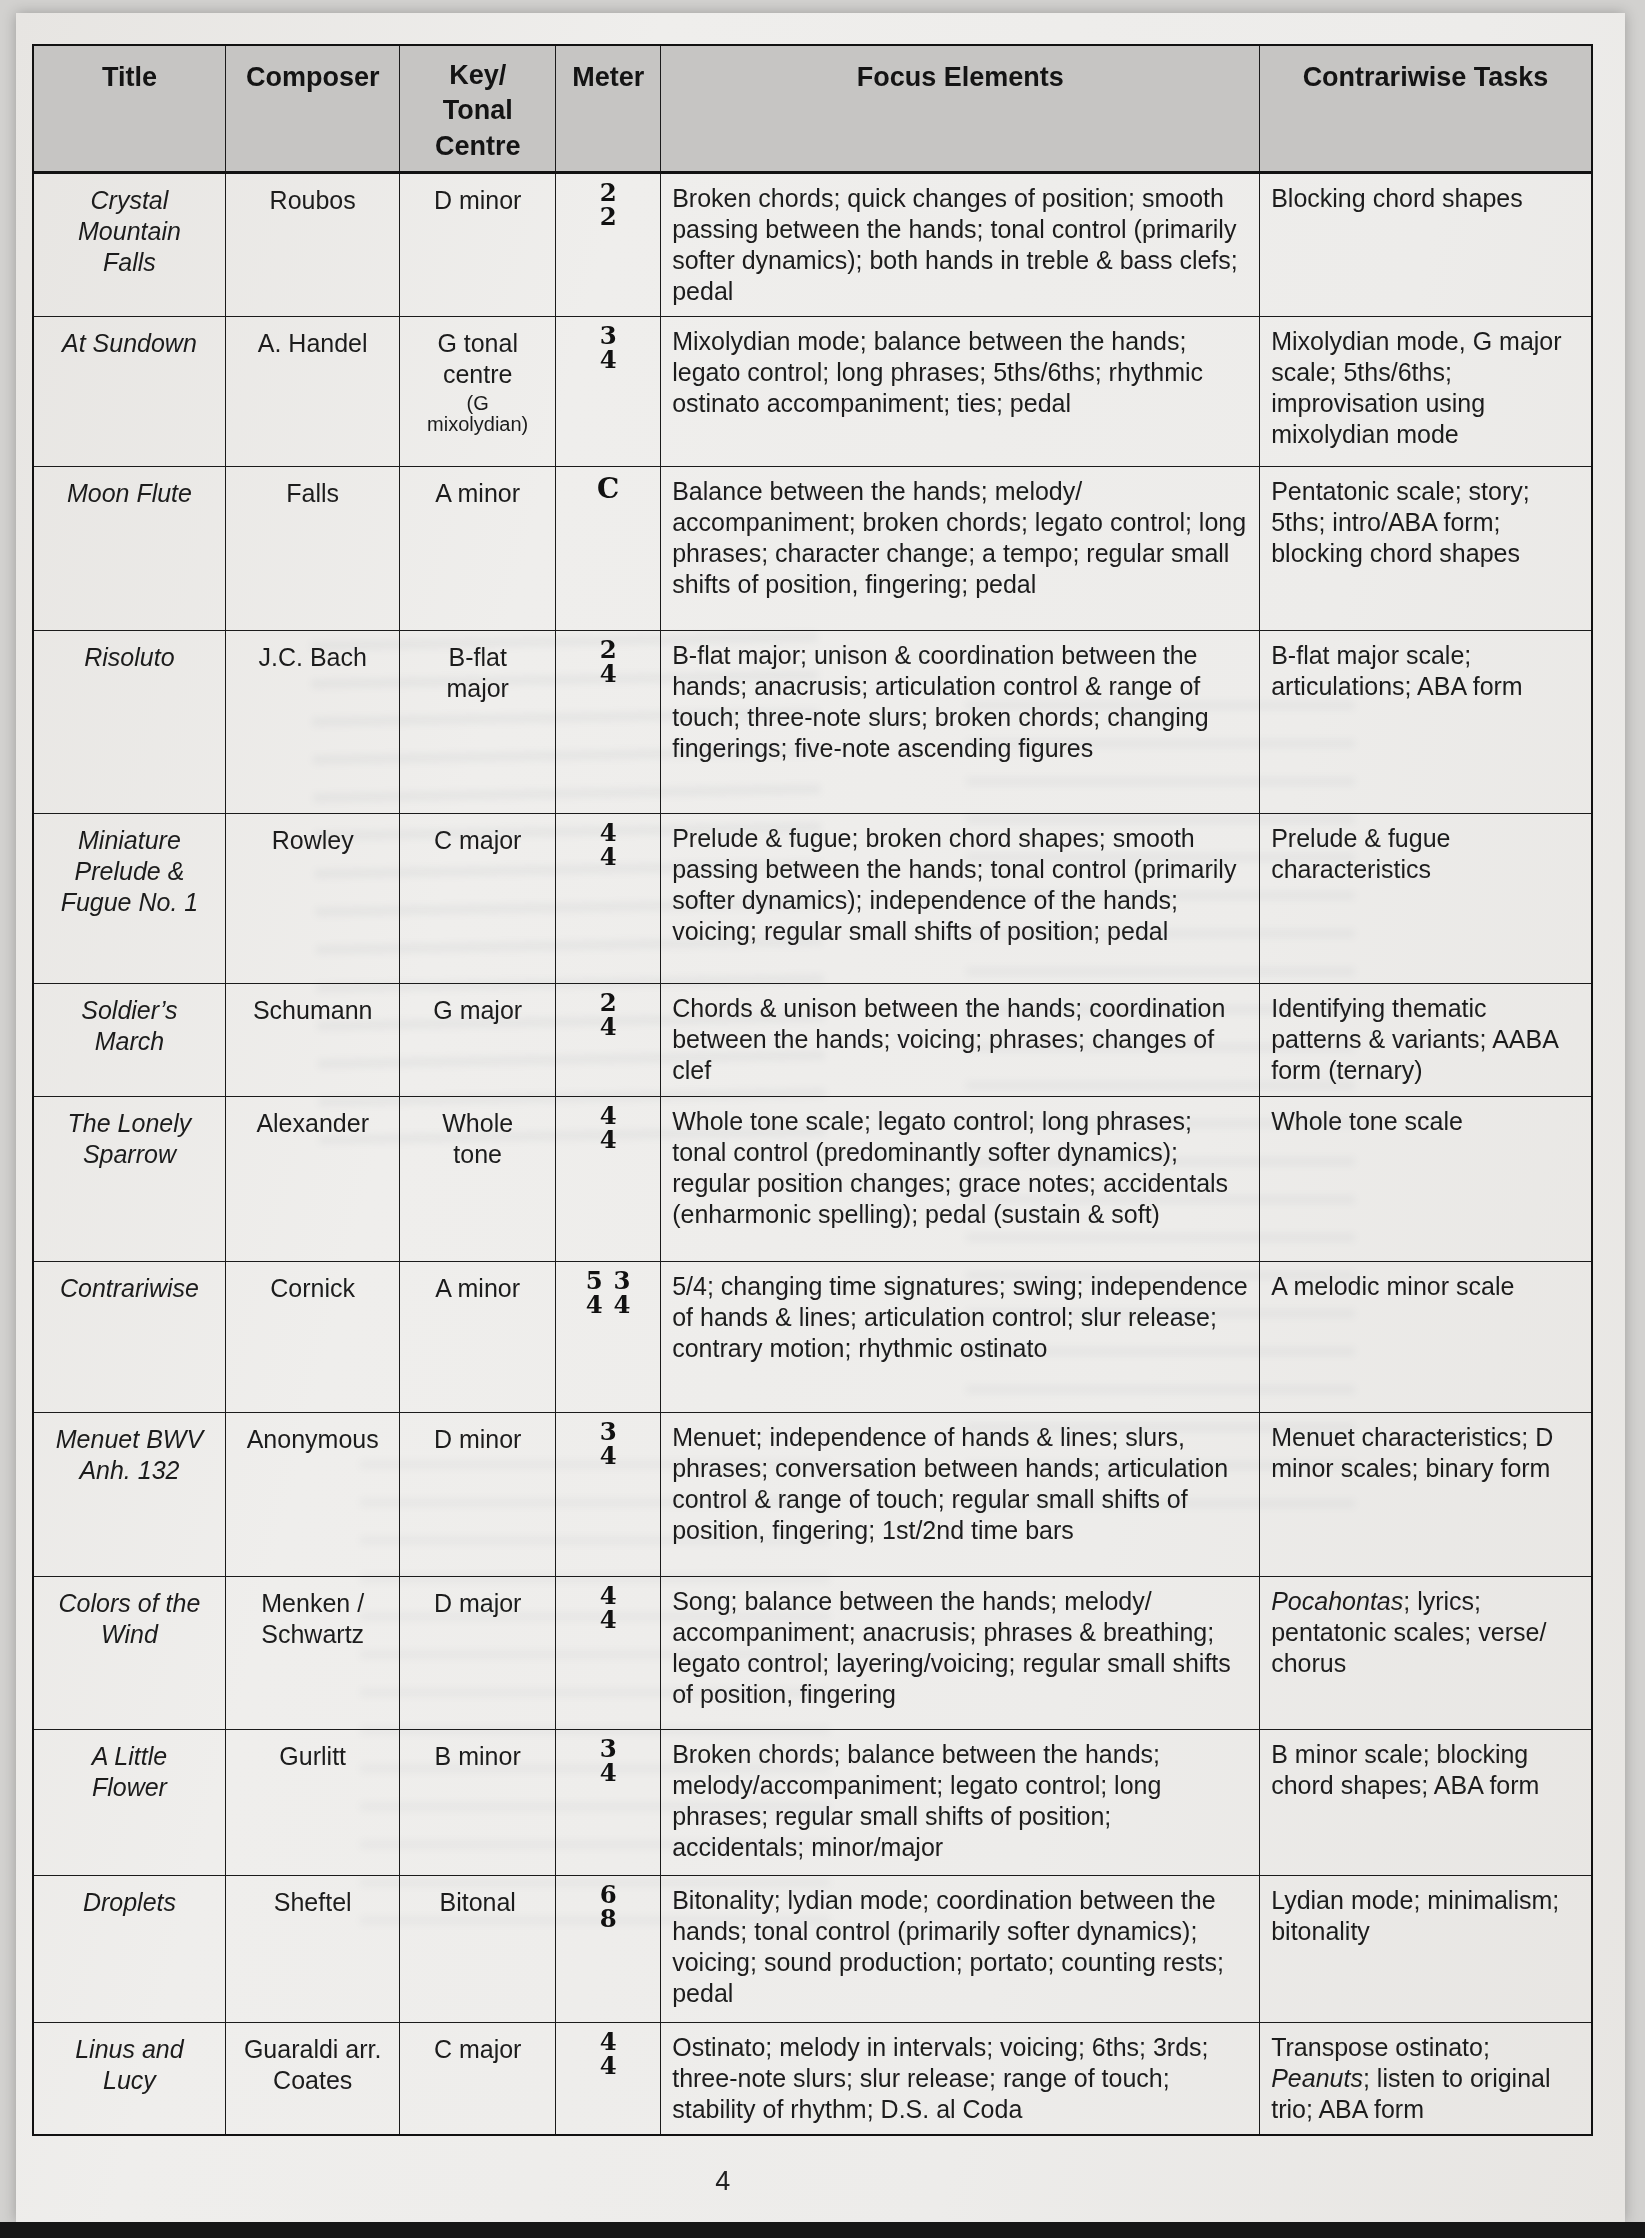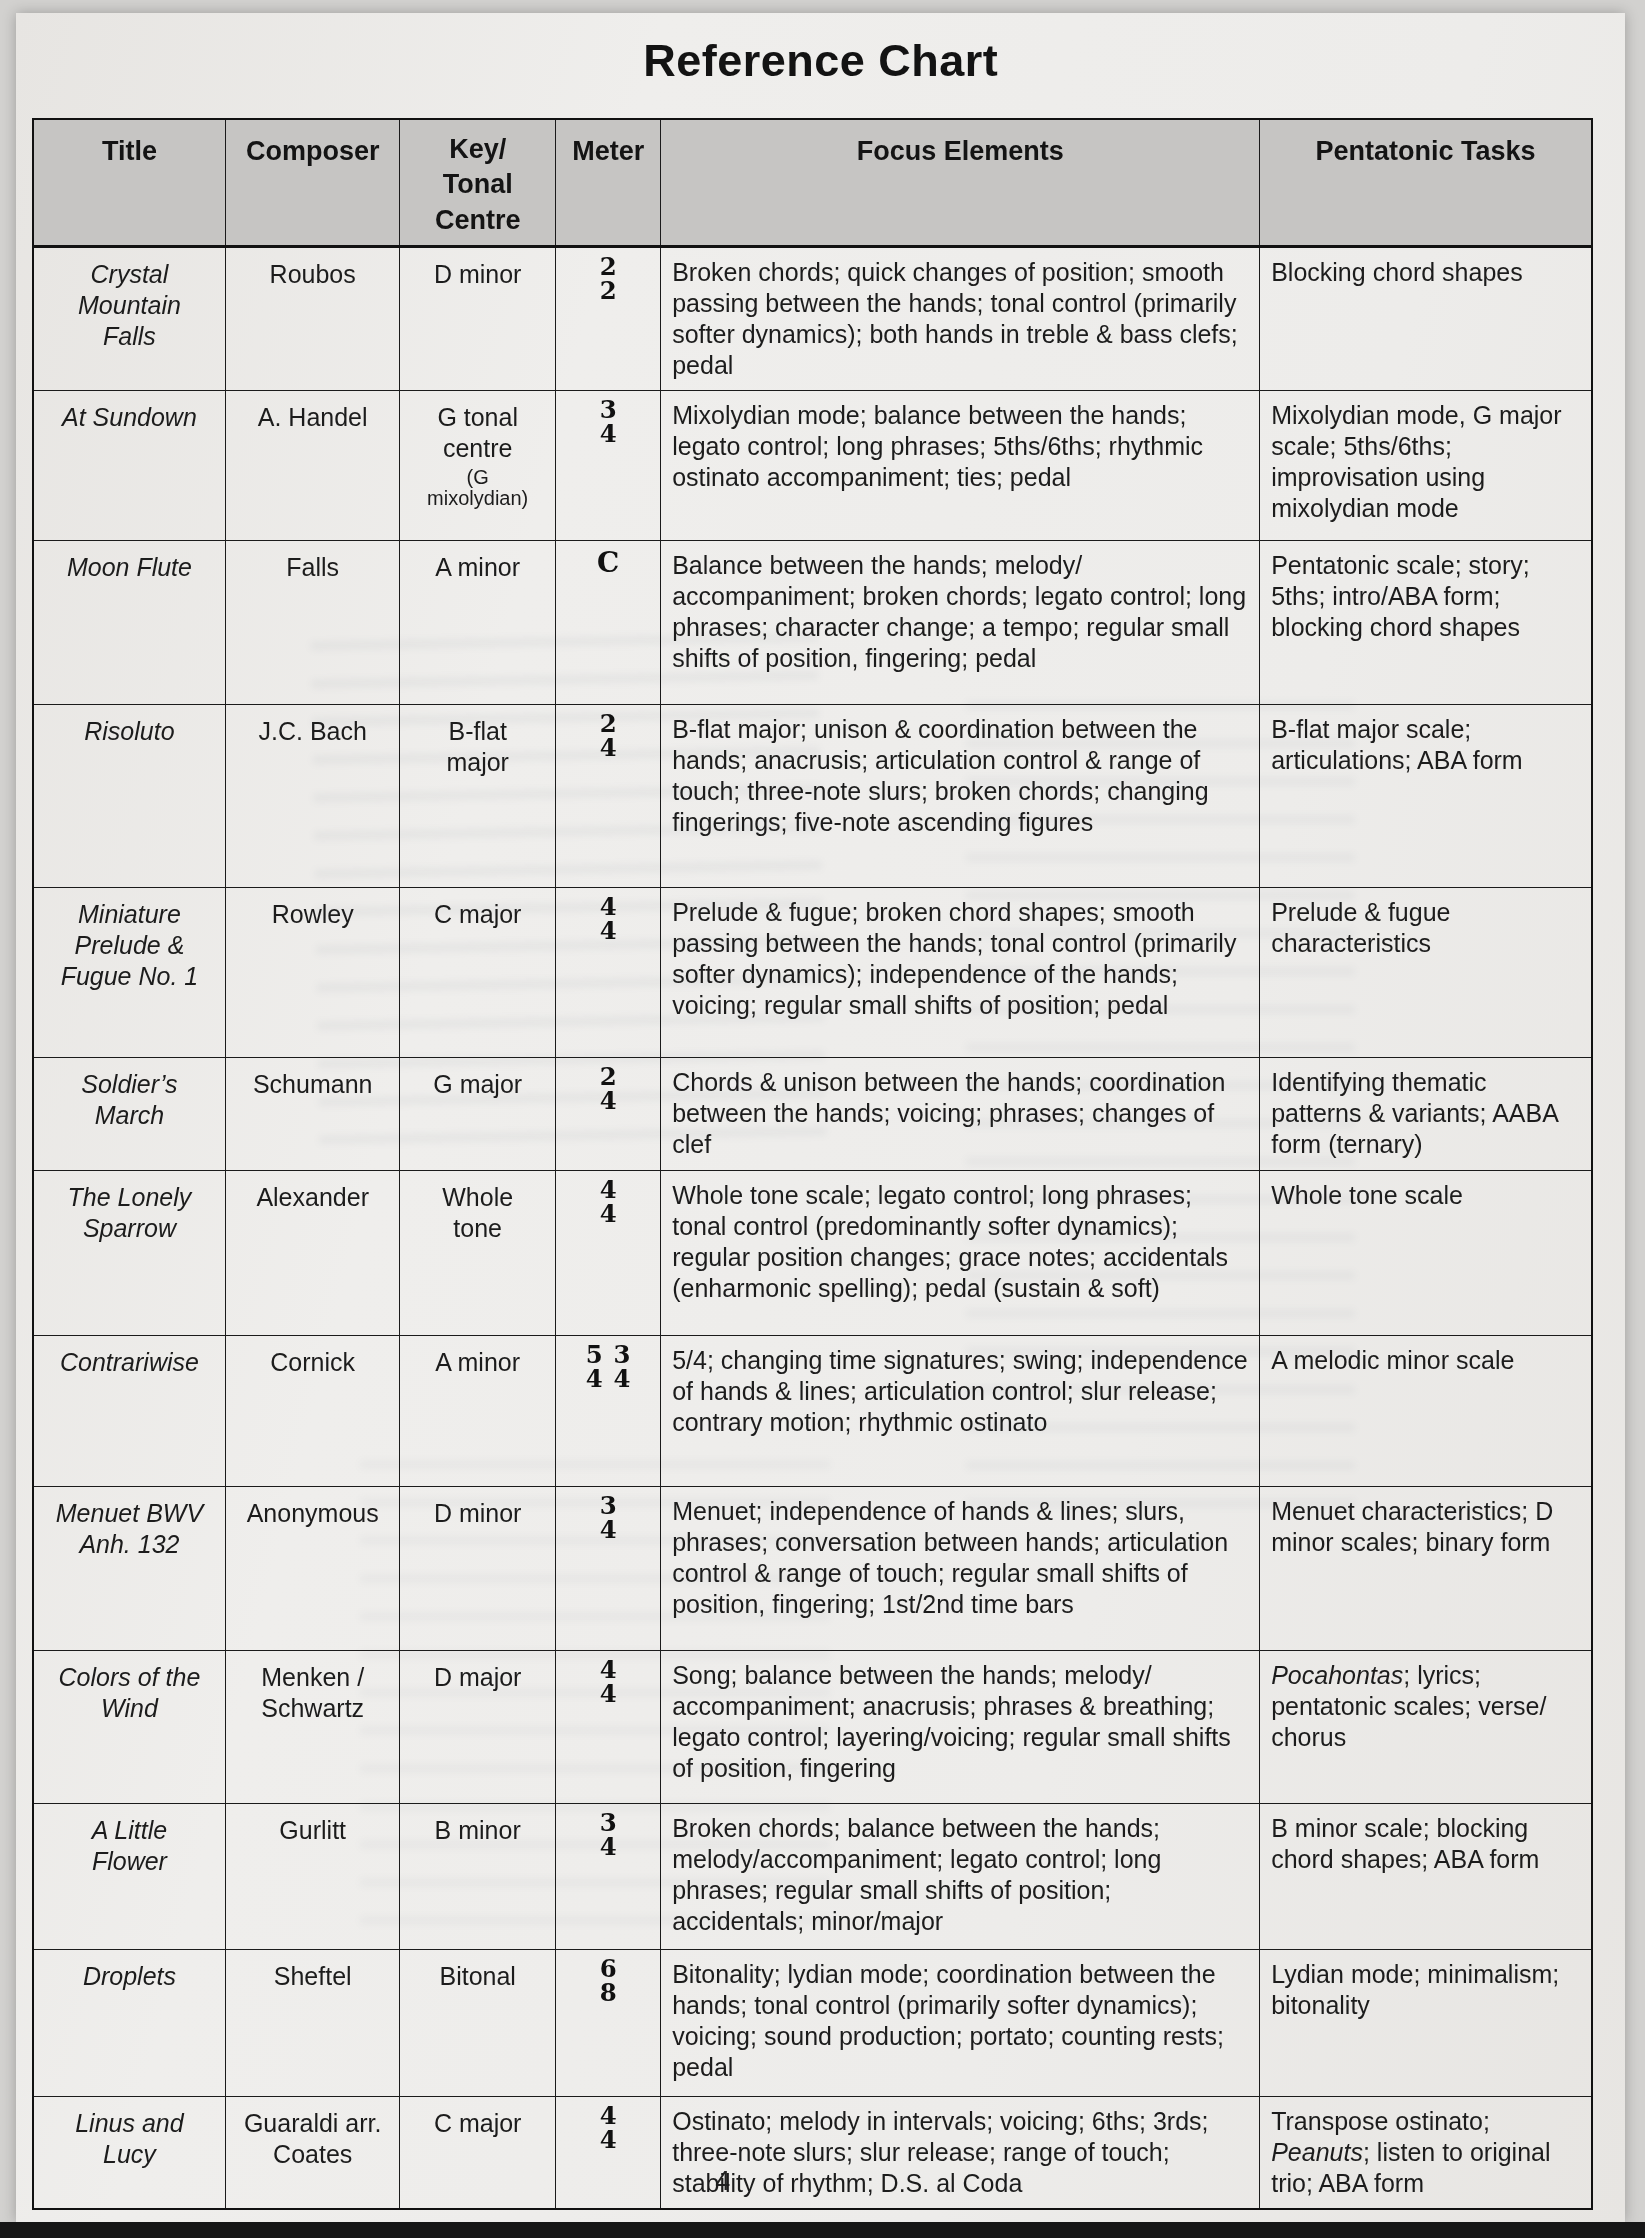--- a/index.html
+++ b/index.html
@@ -66,41 +66,40 @@
   }
 </style>
 </head>
 <body>
 
 <div class="page">
   <div class="smudge s1"></div>
   <div class="smudge s2"></div>
   <div class="smudge s3"></div>
 
-  <h1 class="doc-title">Reference Chart</h1>
 
   <table class="ref">
     <colgroup>
       <col class="c1">
         <col class="c2">
         <col class="c3">
         <col class="c4">
         <col class="c5">
         <col class="c6">
     </colgroup>
     <thead>
       <tr>
         <th>Title</th>
         <th>Composer</th>
         <th class="key-head">Key/
 Tonal
 Centre</th>
         <th>Meter</th>
         <th>Focus Elements</th>
-        <th>Pentatonic Tasks</th>
+        <th>Contrariwise Tasks</th>
       </tr>
     </thead>
     <tbody id="table-body">
         <tr style="height: 129px;">
     <td class="c-title"><span>Crystal Mountain Falls</span></td>
     <td class="c-composer"><span>Roubos</span></td>
     <td class="c-key">
       <div class="key-main">D minor</div>
 
     </td>

